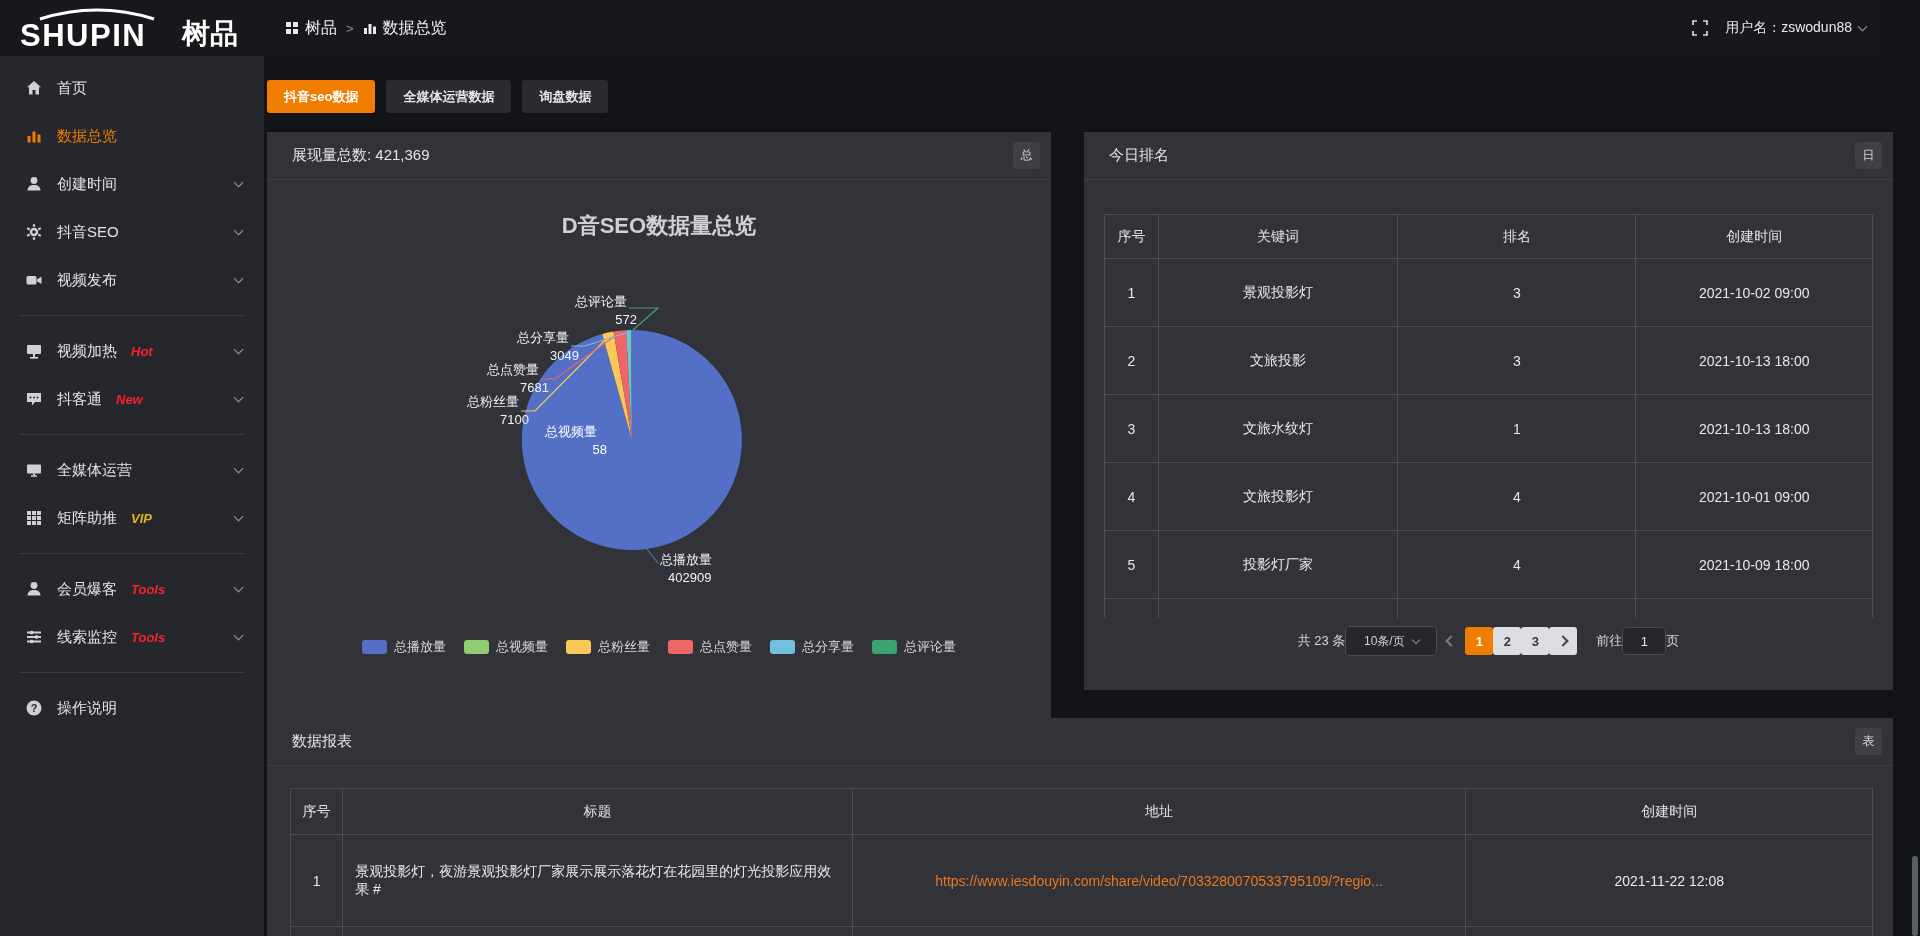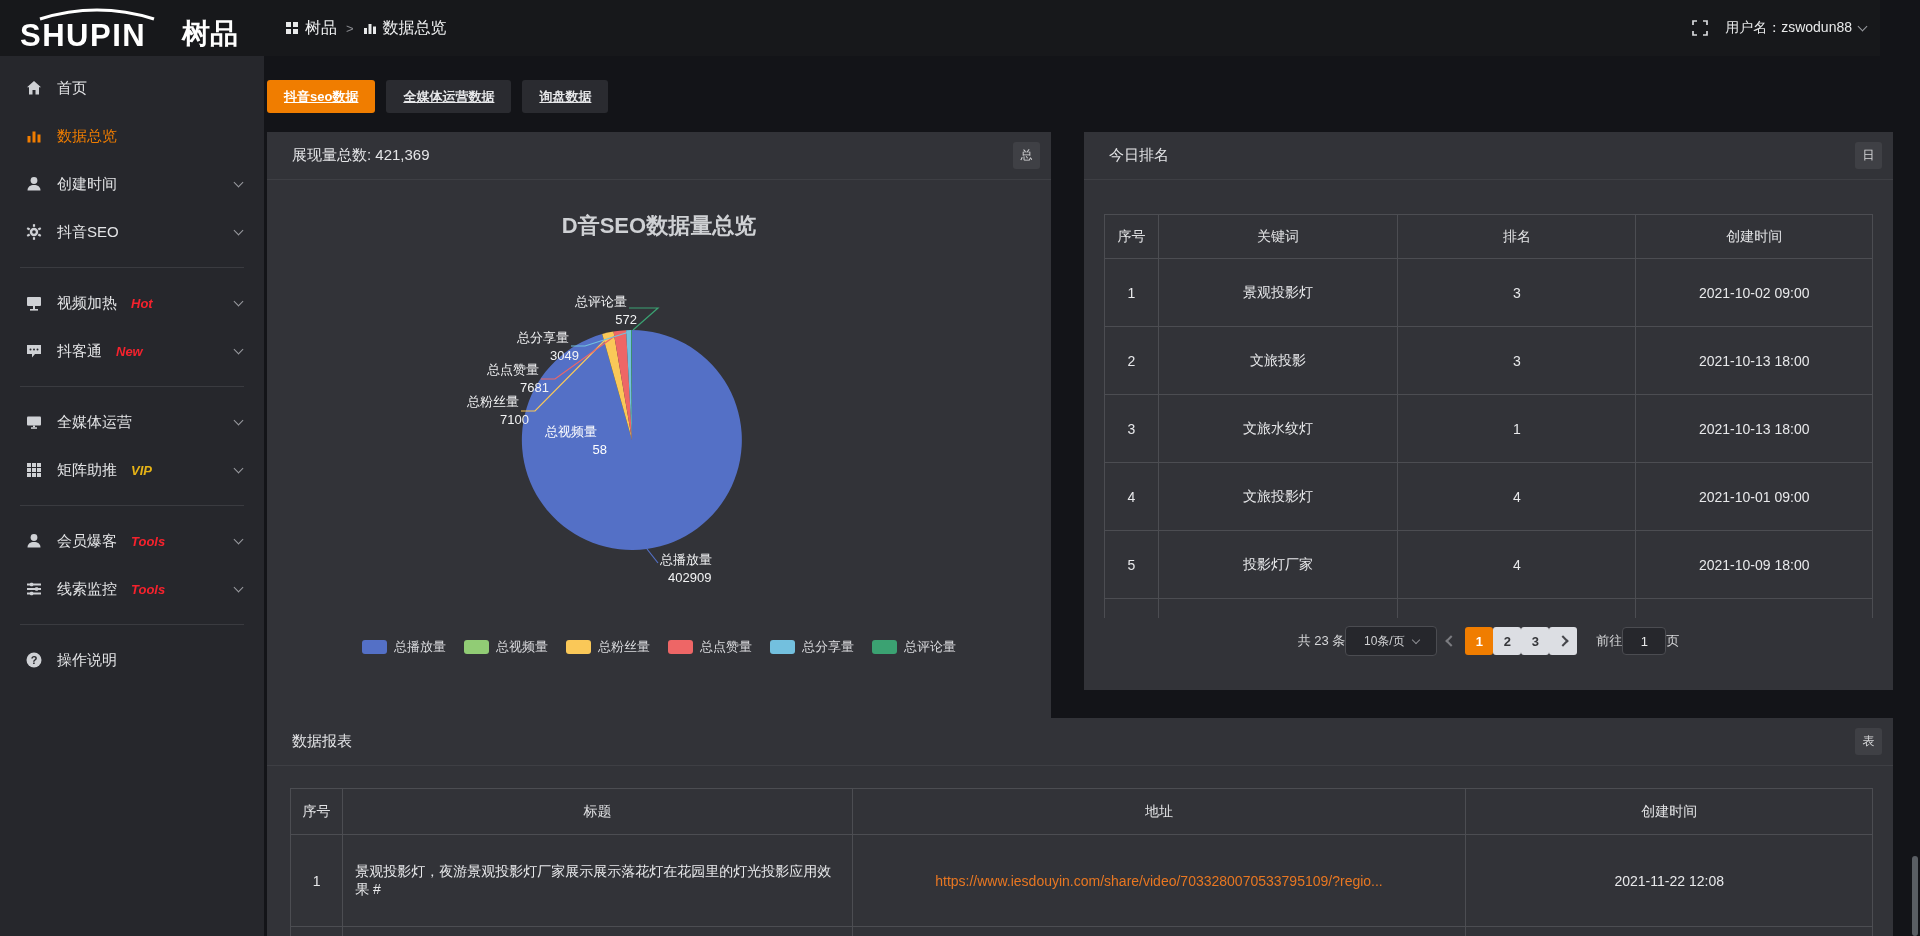--- a/index.html
+++ b/index.html
@@ -28,21 +28,21 @@
   .side-item svg .fillpart { fill:#cfd1d5; }
   .side-item svg .strokepart { stroke:#cfd1d5; fill:none; }
   .side-item.active svg .fillpart { fill:#f07d00; }
   .side-divider { height:1px; background:#3a3b40; margin:11px 20px; }
   .chev { width:7px; height:7px; border-right:1.6px solid #9a9ba0; border-bottom:1.6px solid #9a9ba0;
     transform:rotate(45deg); position:absolute; right:22px; top:19px; }
 
   
   .tabs { position:absolute; left:267px; top:80px; display:flex; gap:11px; }
   .tab { height:33px; padding:0 17px; display:flex; align-items:center; font-size:13px; font-weight:bold;
-    color:#e6e7e9; background:#2a2b30; border-radius:3px; cursor:pointer;text-decoration:underline; }
+    color:#e6e7e9; background:#2a2b30; border-radius:3px; cursor:pointer; }
   .tab.active { background:#f07d00; color:#fff; }
 
   
   .panel { position:absolute; background:#323338; }
   .panel-header { height:48px; border-bottom:1px solid #3e3f44; display:flex; align-items:center;
     justify-content:space-between; padding:0 11px 0 25px; font-size:15px; color:#e4e5e7; }
   .badge-btn { width:27px; height:27px; background:#3f4045; border-radius:3px; color:#d6d7d9; font-size:12px;
     display:flex; align-items:center; justify-content:center; cursor:pointer; }
 
   #panel-overview { left:267px; top:132px; width:784px; height:702px; }
@@ -171,20 +171,30 @@
             <line x1="9" y1="1.2" x2="9" y2="3.8"></line>
             <line x1="15.8" y1="5.1" x2="13.3" y2="6.5"></line>
             <line x1="15.8" y1="12.9" x2="13.3" y2="11.5"></line>
             <line x1="9" y1="16.8" x2="9" y2="14.2"></line>
             <line x1="2.2" y1="12.9" x2="4.7" y2="11.5"></line>
             <line x1="2.2" y1="5.1" x2="4.7" y2="6.5"></line>
           </g>
         </svg>
       </span>
       <span class="lbl">抖音SEO</span>
+      <span class="chev"></span>
+    </div>
+    <div class="side-item">
+      <span class="ic">
+        <svg width="18" height="18" viewBox="0 0 18 18">
+          <rect class="fillpart" x="1.5" y="5" width="10" height="8.5" rx="1.5"></rect>
+          <path class="fillpart" d="M12 8.5 L16.5 5.5 V13 L12 10.2 Z"></path>
+        </svg>
+      </span>
+      <span class="lbl">视频发布</span>
       <span class="chev"></span>
     </div>
     <div class="side-divider"></div>
     <div class="side-item">
       <span class="ic">
         <svg width="18" height="18" viewBox="0 0 18 18">
           <rect class="fillpart" x="2" y="3" width="14" height="9" rx="1"></rect>
           <rect class="fillpart" x="8" y="12" width="2" height="3"></rect>
           <rect class="fillpart" x="5" y="15" width="8" height="1.6"></rect>
         </svg>

